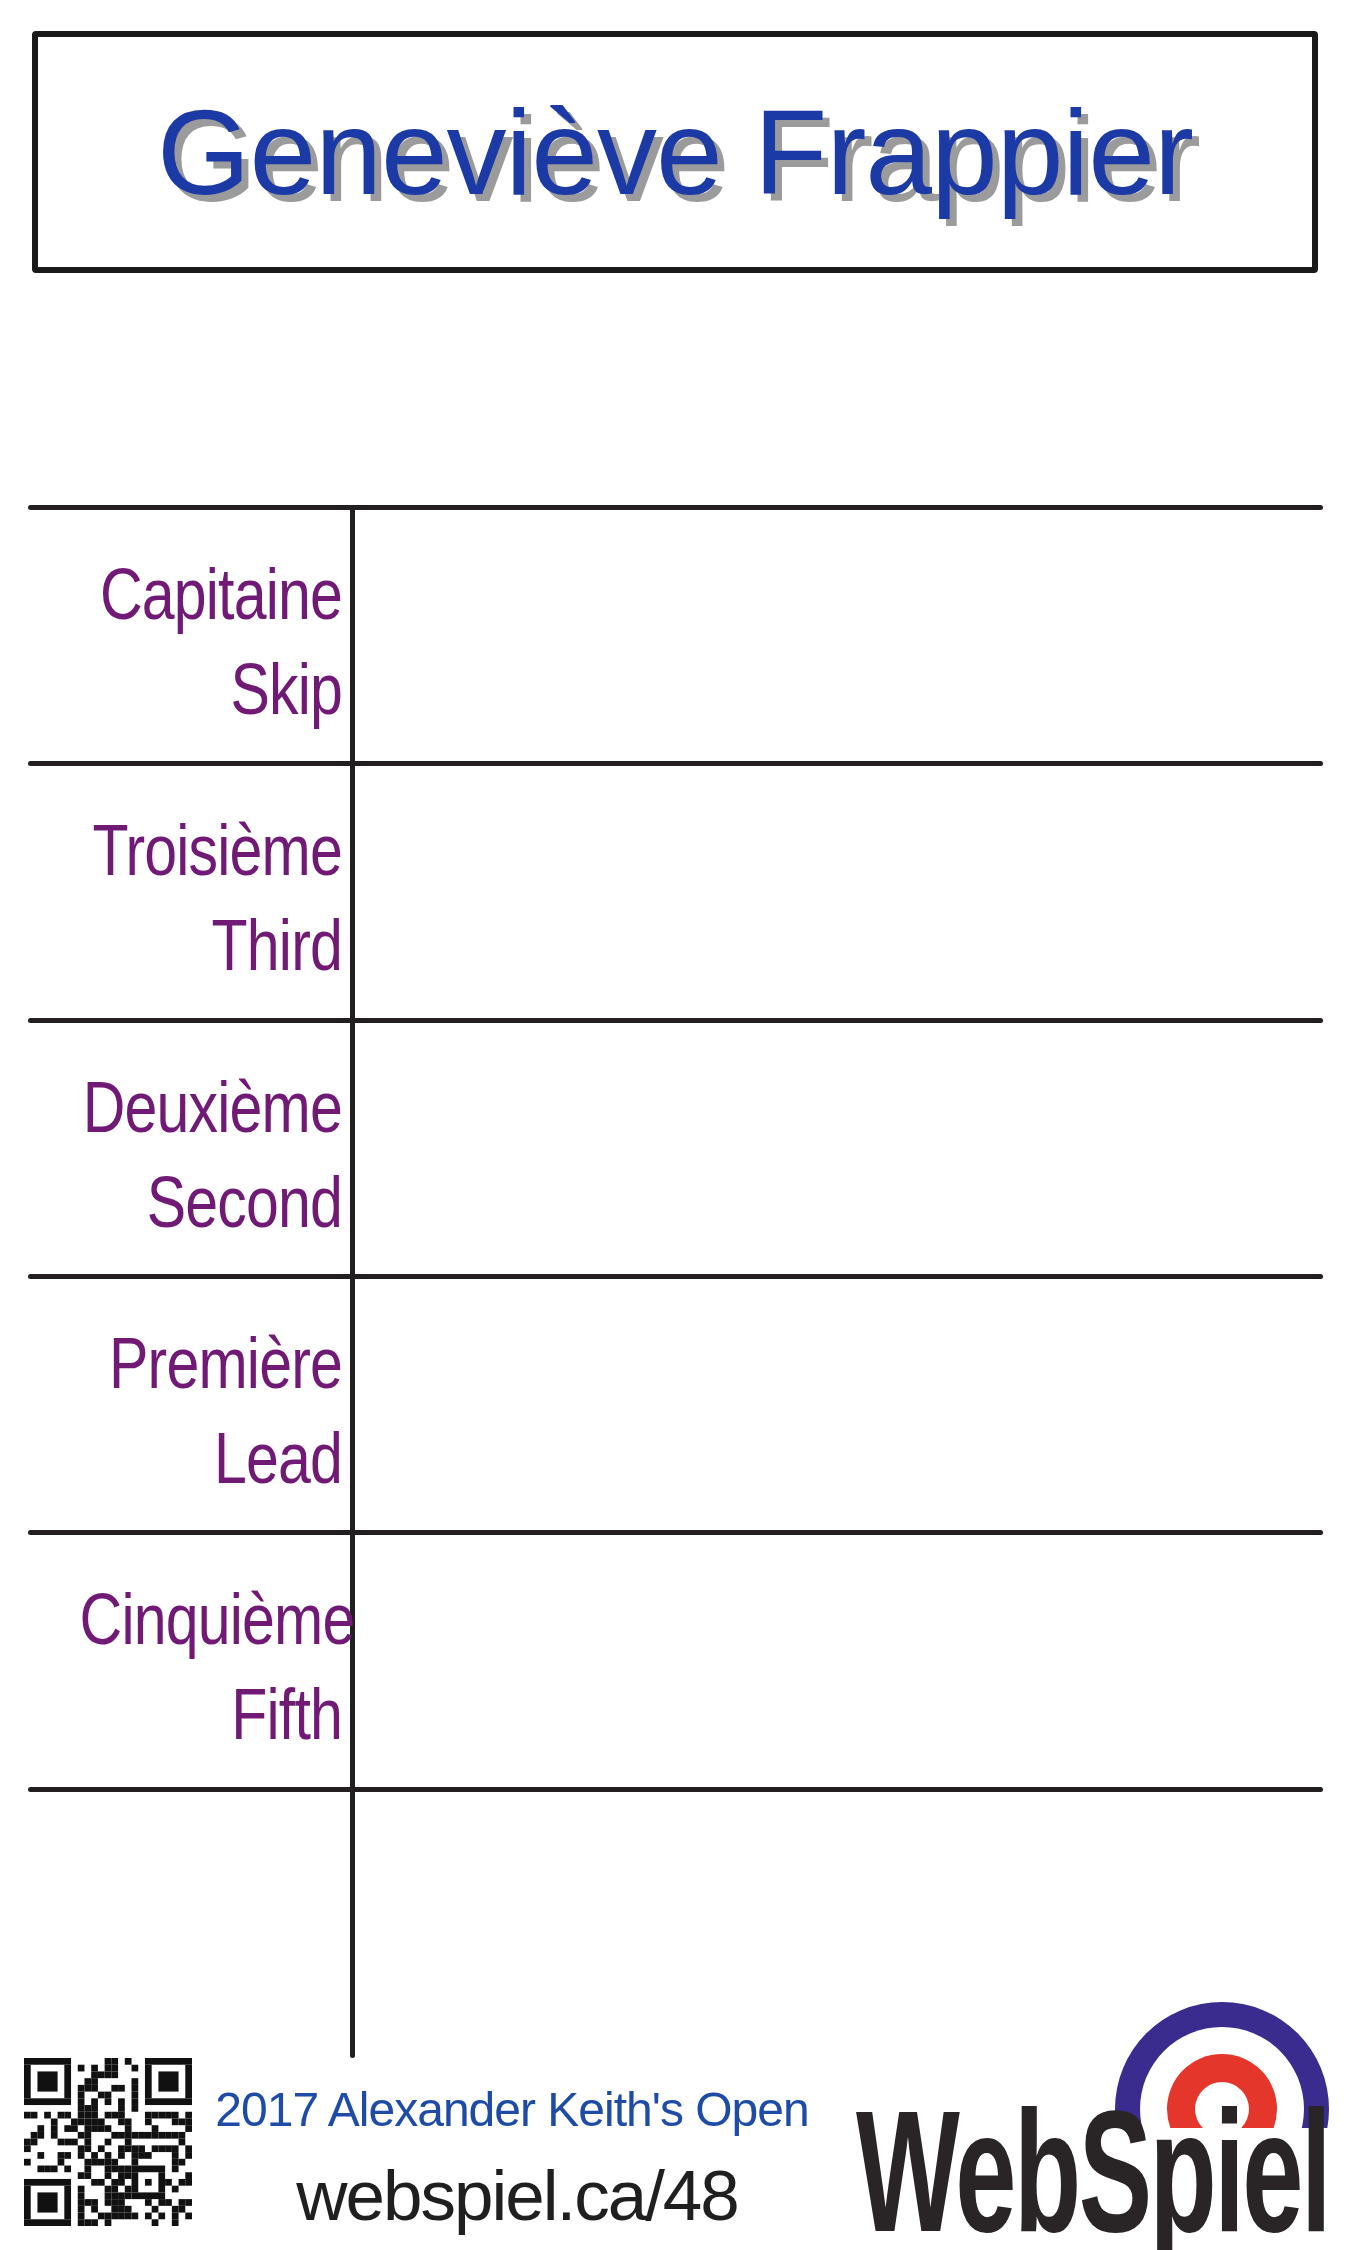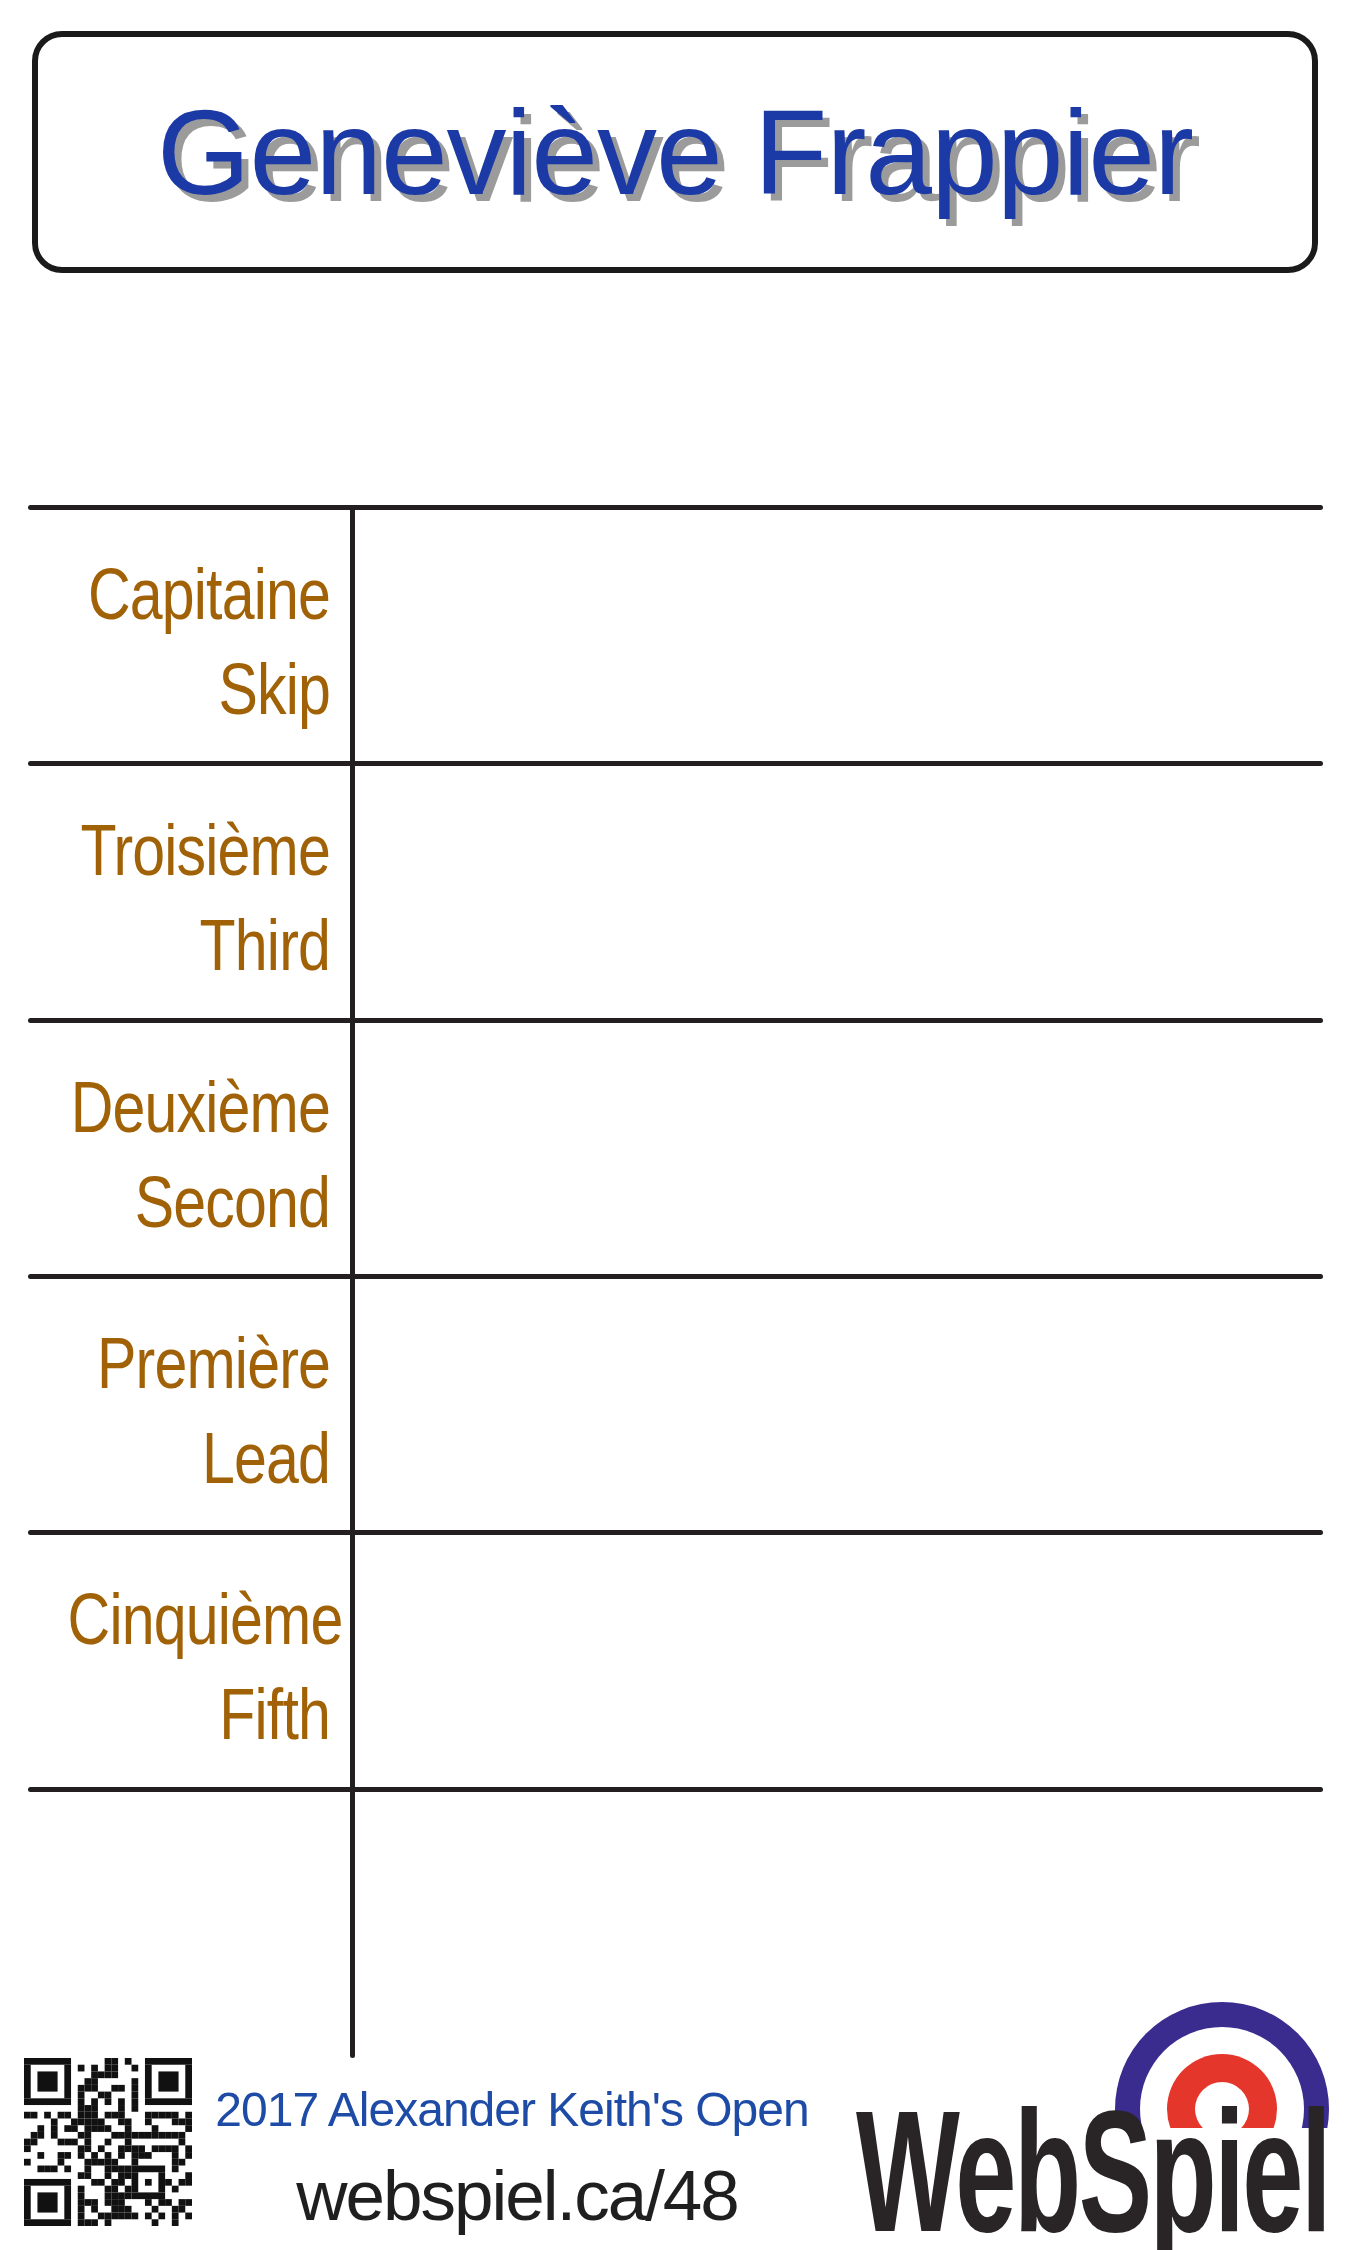--- a/index.html
+++ b/index.html
@@ -3,32 +3,32 @@
 <meta charset="utf-8">
 <style>
   html,body{margin:0;padding:0;background:#ffffff;}
   .stage{
     position:relative;width:1350px;height:2250px;background:#ffffff;overflow:hidden;
     font-family:"Liberation Sans",sans-serif;
   }
   
   .header-box{
     position:absolute;left:32px;top:31px;width:1286px;height:242px;
-    background:#ffffff;border:6px solid #1a1a1a;border-radius:30px;
+    background:#ffffff;border:6px solid #1a1a1a;border-radius:4px;
     box-sizing:border-box;display:flex;align-items:center;justify-content:center;
   }
   .page-title{
     font-size:120px;font-weight:normal;color:#1c3aa5;margin:0;
     text-shadow:7px 7px 0 #9b9b9b;white-space:nowrap;letter-spacing:-1px;
   }
   
   .hline{position:absolute;left:28px;width:1295px;height:5px;background:#231f20;border-radius:3px;}
   .vline{position:absolute;left:350px;top:505px;width:5px;height:1553px;background:#231f20;border-radius:3px;}
   
-  .row-label{position:absolute;left:10px;width:320px;text-align:right;color:#a16207;}
+  .row-label{position:absolute;left:22px;width:320px;text-align:right;color:#701a75;}
   .row-label .lang-line{
     display:block;height:95px;line-height:95px;font-size:72px;letter-spacing:-1px;
     transform:scaleX(.82);transform-origin:right center;white-space:nowrap;
   }
   
   .name-cell{position:absolute;left:355px;width:968px;height:250px;background:transparent;}
   
   .qr{position:absolute;left:24px;top:2058px;width:168px;height:168px;}
   .event-text{
     position:absolute;left:112px;top:2086px;width:800px;text-align:center;

